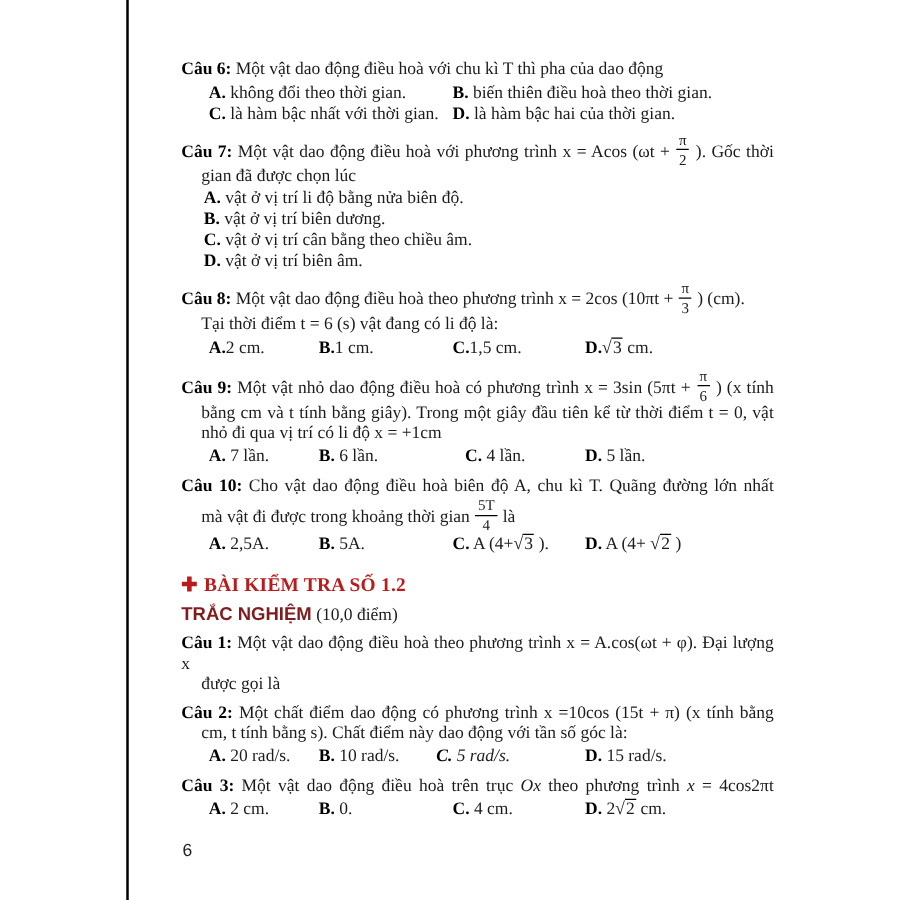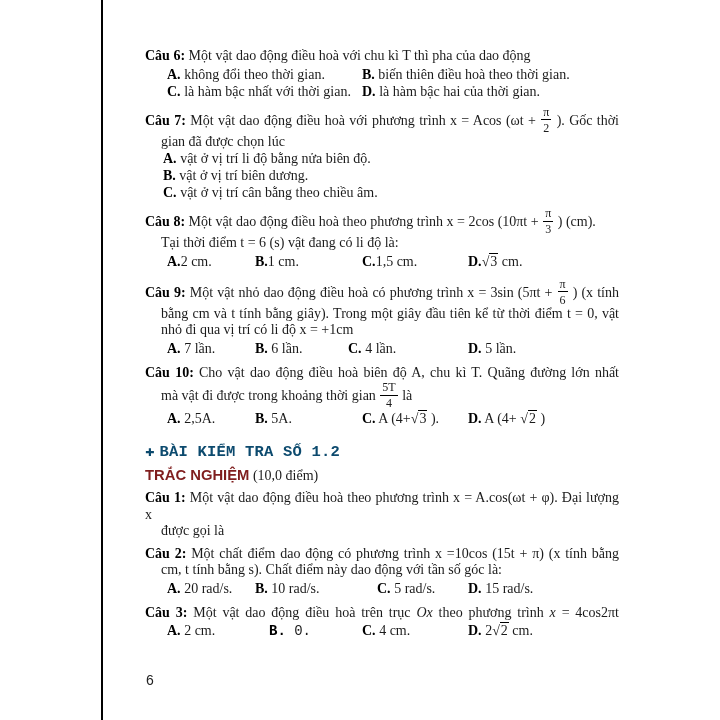--- a/index.html
+++ b/index.html
@@ -18,21 +18,21 @@
   .opts2 .opt{line-height:17px;white-space:nowrap}
   .optlist{padding-left:18px}
   .optlist .opt{line-height:17px;white-space:nowrap}
   .opts4{position:relative;height:18px;margin-top:2px}
   .opts4 .opt{position:absolute;top:0;line-height:16.5px;white-space:nowrap}
   .frac{display:inline-block;vertical-align:-0.55em;text-align:center;line-height:1;font-size:12px;margin:0 1px}
   .frac .fnum{display:block;padding:0 2px 1.5px}
   .frac .fden{display:block;border-top:1.2px solid #000;padding:1.5px 2px 0}
   .sq{white-space:nowrap}
   .sq .rad{border-top:1.3px solid #000;padding:0 1px}
-  .heading{margin-top:13px;font-family:Liberation Mono, monospace;font-weight:bold;font-size:15.5px;letter-spacing:.2px;color:#0c4a6e}
+  .heading{margin-top:13px;font-family:Liberation Serif, serif;font-weight:bold;font-size:15.5px;letter-spacing:.2px;color:#b91c1c}
   .heading .bullet{margin-right:5px}
   .subheading{margin-top:6px;font-size:14px}
   .subheading .shb{font-family:"Liberation Sans","DejaVu Sans",sans-serif;font-weight:bold;font-size:14.8px;color:#7f1d1d}
   .pagenum{position:absolute;left:146px;top:672px;font-family:"Liberation Sans","DejaVu Sans",sans-serif;font-size:14px;color:#222}
 </style>
 </head>
 <body>
 
 <div class="page">
   <div class="spine"></div>
@@ -46,40 +46,41 @@
           <div class="opt"><b>D.</b> là hàm bậc hai của thời gian.</div>
         </div>
       </div>
       <div class="q">
         <div class="line j"><b>Câu 7:</b> Một vật dao động điều hoà với phương trình x = Acos (ωt + <span class="frac"><span class="fnum">π</span><span class="fden">2</span></span> ). Gốc thời</div>
         <div class="line lc">gian đã được chọn lúc</div>
         <div class="optlist">
           <div class="opt"><b>A.</b> vật ở vị trí li độ bằng nửa biên độ.</div>
           <div class="opt"><b>B.</b> vật ở vị trí biên dương.</div>
           <div class="opt"><b>C.</b> vật ở vị trí cân bằng theo chiều âm.</div>
+          <div class="opt"><b>D.</b> vật ở vị trí biên âm.</div>
         </div>
       </div>
       <div class="q">
         <div class="line"><b>Câu 8:</b> Một vật dao động điều hoà theo phương trình x = 2cos (10πt + <span class="frac"><span class="fnum">π</span><span class="fden">3</span></span> ) (cm).</div>
         <div class="line lc">Tại thời điểm t = 6 (s) vật đang có li độ là:</div>
         <div class="opts4">
           <span class="opt" style="left: 22px;"><b>A.</b>2 cm.</span>
           <span class="opt" style="left: 110px;"><b>B.</b>1 cm.</span>
           <span class="opt" style="left: 217px;"><b>C.</b>1,5 cm.</span>
           <span class="opt" style="left: 323px;"><b>D.</b><span class="sq">√<span class="rad">3</span></span> cm.</span>
         </div>
       </div>
       <div class="q">
         <div class="line j"><b>Câu 9:</b> Một vật nhỏ dao động điều hoà có phương trình x = 3sin (5πt + <span class="frac"><span class="fnum">π</span><span class="fden">6</span></span> ) (x tính</div>
         <div class="line lc j">bằng cm và t tính bằng giây). Trong một giây đầu tiên kể từ thời điểm t = 0, vật</div>
         <div class="line lc">nhỏ đi qua vị trí có li độ x = +1cm</div>
         <div class="opts4">
           <span class="opt" style="left: 22px;"><b>A.</b> 7 lần.</span>
           <span class="opt" style="left: 110px;"><b>B.</b> 6 lần.</span>
-          <span class="opt" style="left: 203px; text-align: right;"><b>C.</b> 4 lần.</span>
+          <span class="opt" style="left: 227px; text-align: right;"><b>C.</b> 4 lần.</span>
           <span class="opt" style="left: 323px;"><b>D.</b> 5 lần.</span>
         </div>
       </div>
       <div class="q">
         <div class="line j"><b>Câu 10:</b> Cho vật dao động điều hoà biên độ A, chu kì T. Quãng đường lớn nhất</div>
         <div class="line lc">mà vật đi được trong khoảng thời gian <span class="frac"><span class="fnum">5T</span><span class="fden">4</span></span> là</div>
         <div class="opts4">
           <span class="opt" style="left: 22px;"><b>A.</b> 2,5A.</span>
           <span class="opt" style="left: 110px;"><b>B.</b> 5A.</span>
           <span class="opt" style="left: 217px;"><b>C.</b> A (4+<span class="sq">√<span class="rad">3</span></span> ).</span>
@@ -91,28 +92,28 @@
       <div class="q">
         <div class="line j"><b>Câu 1:</b> Một vật dao động điều hoà theo phương trình  x = A.cos(ωt + φ).  Đại lượng x</div>
         <div class="line lc">được gọi là</div>
       </div>
       <div class="q">
         <div class="line j"><b>Câu 2:</b> Một chất điểm dao động có phương trình x =10cos (15t + π) (x tính bằng</div>
         <div class="line lc">cm, t tính bằng s). Chất điểm này dao động với tần số góc là:</div>
         <div class="opts4">
           <span class="opt" style="left: 22px;"><b>A.</b> 20 rad/s.</span>
           <span class="opt" style="left: 110px;"><b>B.</b> 10 rad/s.</span>
-          <span class="opt" style="left: 232px;"><b>C.</b> 5 rad/s.</span>
+          <span class="opt" style="left: 204px; font-style: italic;"><b>C.</b> 5 rad/s.</span>
           <span class="opt" style="left: 323px;"><b>D.</b> 15 rad/s.</span>
         </div>
       </div>
       <div class="q">
         <div class="line j"><b>Câu 3:</b> Một vật dao động điều hoà trên trục <i>Ox</i> theo phương trình <i>x</i> = 4cos2πt</div>
         <div class="opts4">
           <span class="opt" style="left: 22px;"><b>A.</b> 2 cm.</span>
-          <span class="opt" style="left: 124px; font-family: Liberation Mono, monospace;"><b>B.</b> 0.</span>
+          <span class="opt" style="left: 110px;"><b>B.</b> 0.</span>
           <span class="opt" style="left: 217px;"><b>C.</b> 4 cm.</span>
           <span class="opt" style="left: 323px;"><b>D.</b> 2<span class="sq">√<span class="rad">2</span></span> cm.</span>
         </div>
       </div>
     </div>
   <div class="pagenum">6</div>
 </div>
 
 </body></html>

